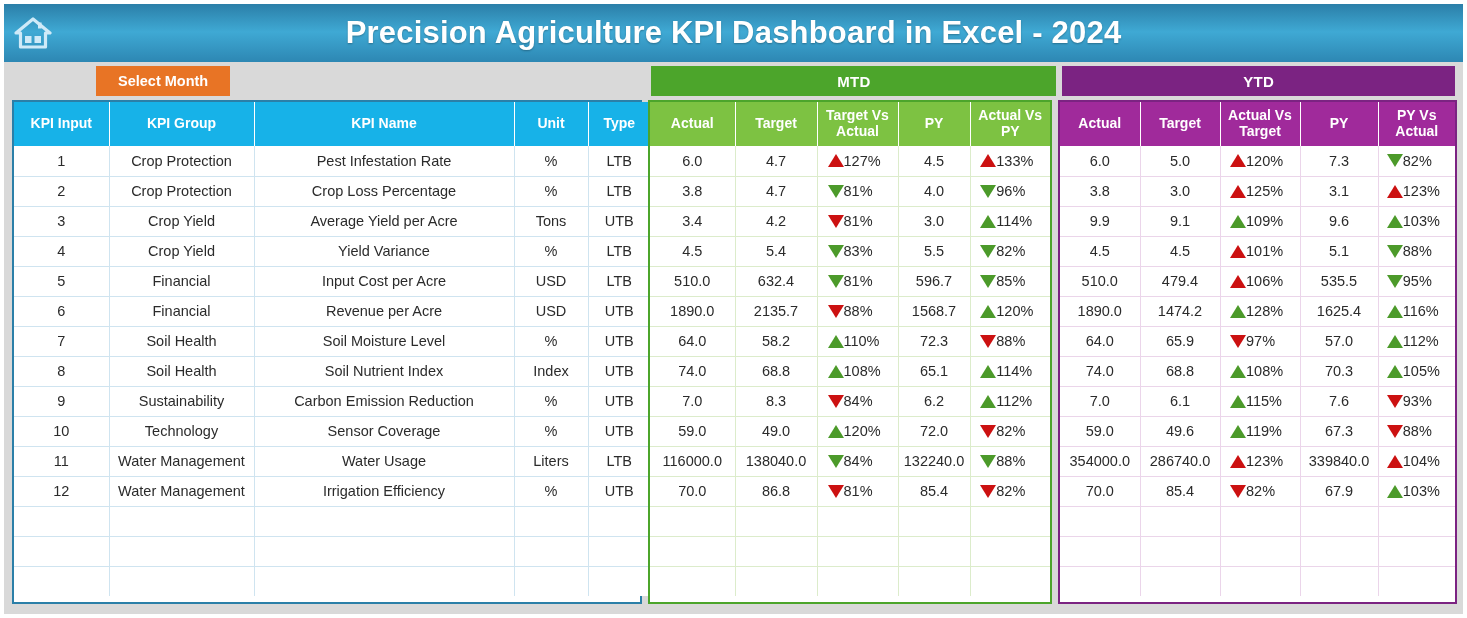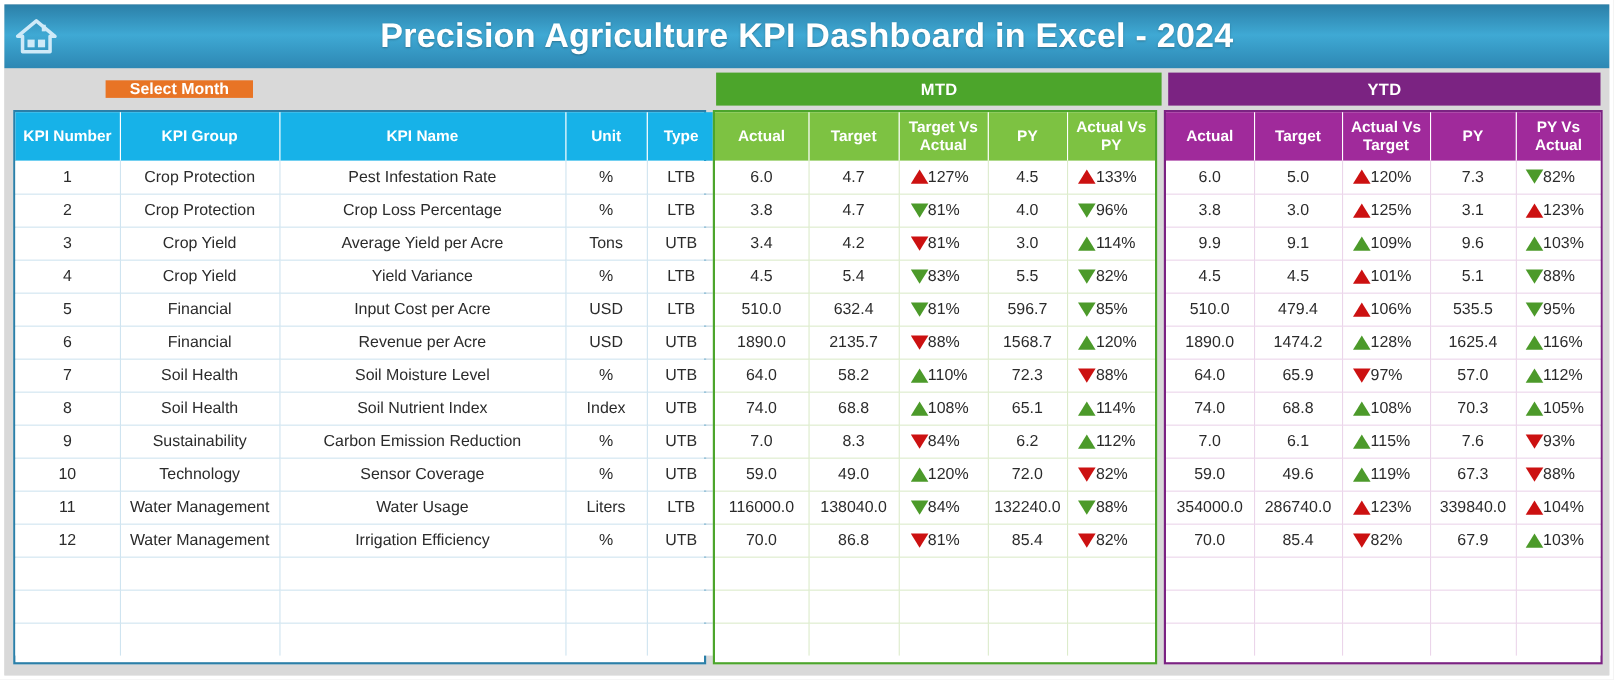--- a/index.html
+++ b/index.html
@@ -53,21 +53,21 @@
     height: 38px;
     display: flex;
     align-items: center;
     padding: 0 8px;
     background: #d9d9d9;
   }
   .seg-left { width: 640px; display: flex; align-items: center; }
   .seg-mid  { width: 410px; display: flex; align-items: flex-end; }
   .seg-right{ width: 401px; display: flex; align-items: center; }
 
-  .month-wrap { display: flex; margin-left: 84px; height: 16px; }
+  .month-wrap { display: flex; margin-left: 84px; height: 30px; }
   .month-label {
     background: #e87425;
     color: #ffffff;
     font-weight: bold;
     font-size: 14.5px;
     padding: 0 22px;
     display: flex; align-items: center; justify-content: center;
     cursor: pointer;
     white-space: nowrap;
   }
@@ -199,21 +199,21 @@
       <table>
         <colgroup>
           <col style="width:95px">
             <col style="width:145px">
             <col style="width:260px">
           <col style="width:74px">
             <col style="width:62px">
         </colgroup>
         <thead>
             <tr id="kpi-head">
-              <th>KPI Number</th>
+              <th>KPI Input</th>
               <th>KPI Group</th>
               <th>KPI Name</th>
               <th>Unit</th>
               <th>Type</th>
             </tr>
           </thead>
         <tbody id="kpi-body">
             <tr>
               <td>1</td>
               <td>Crop Protection</td>

